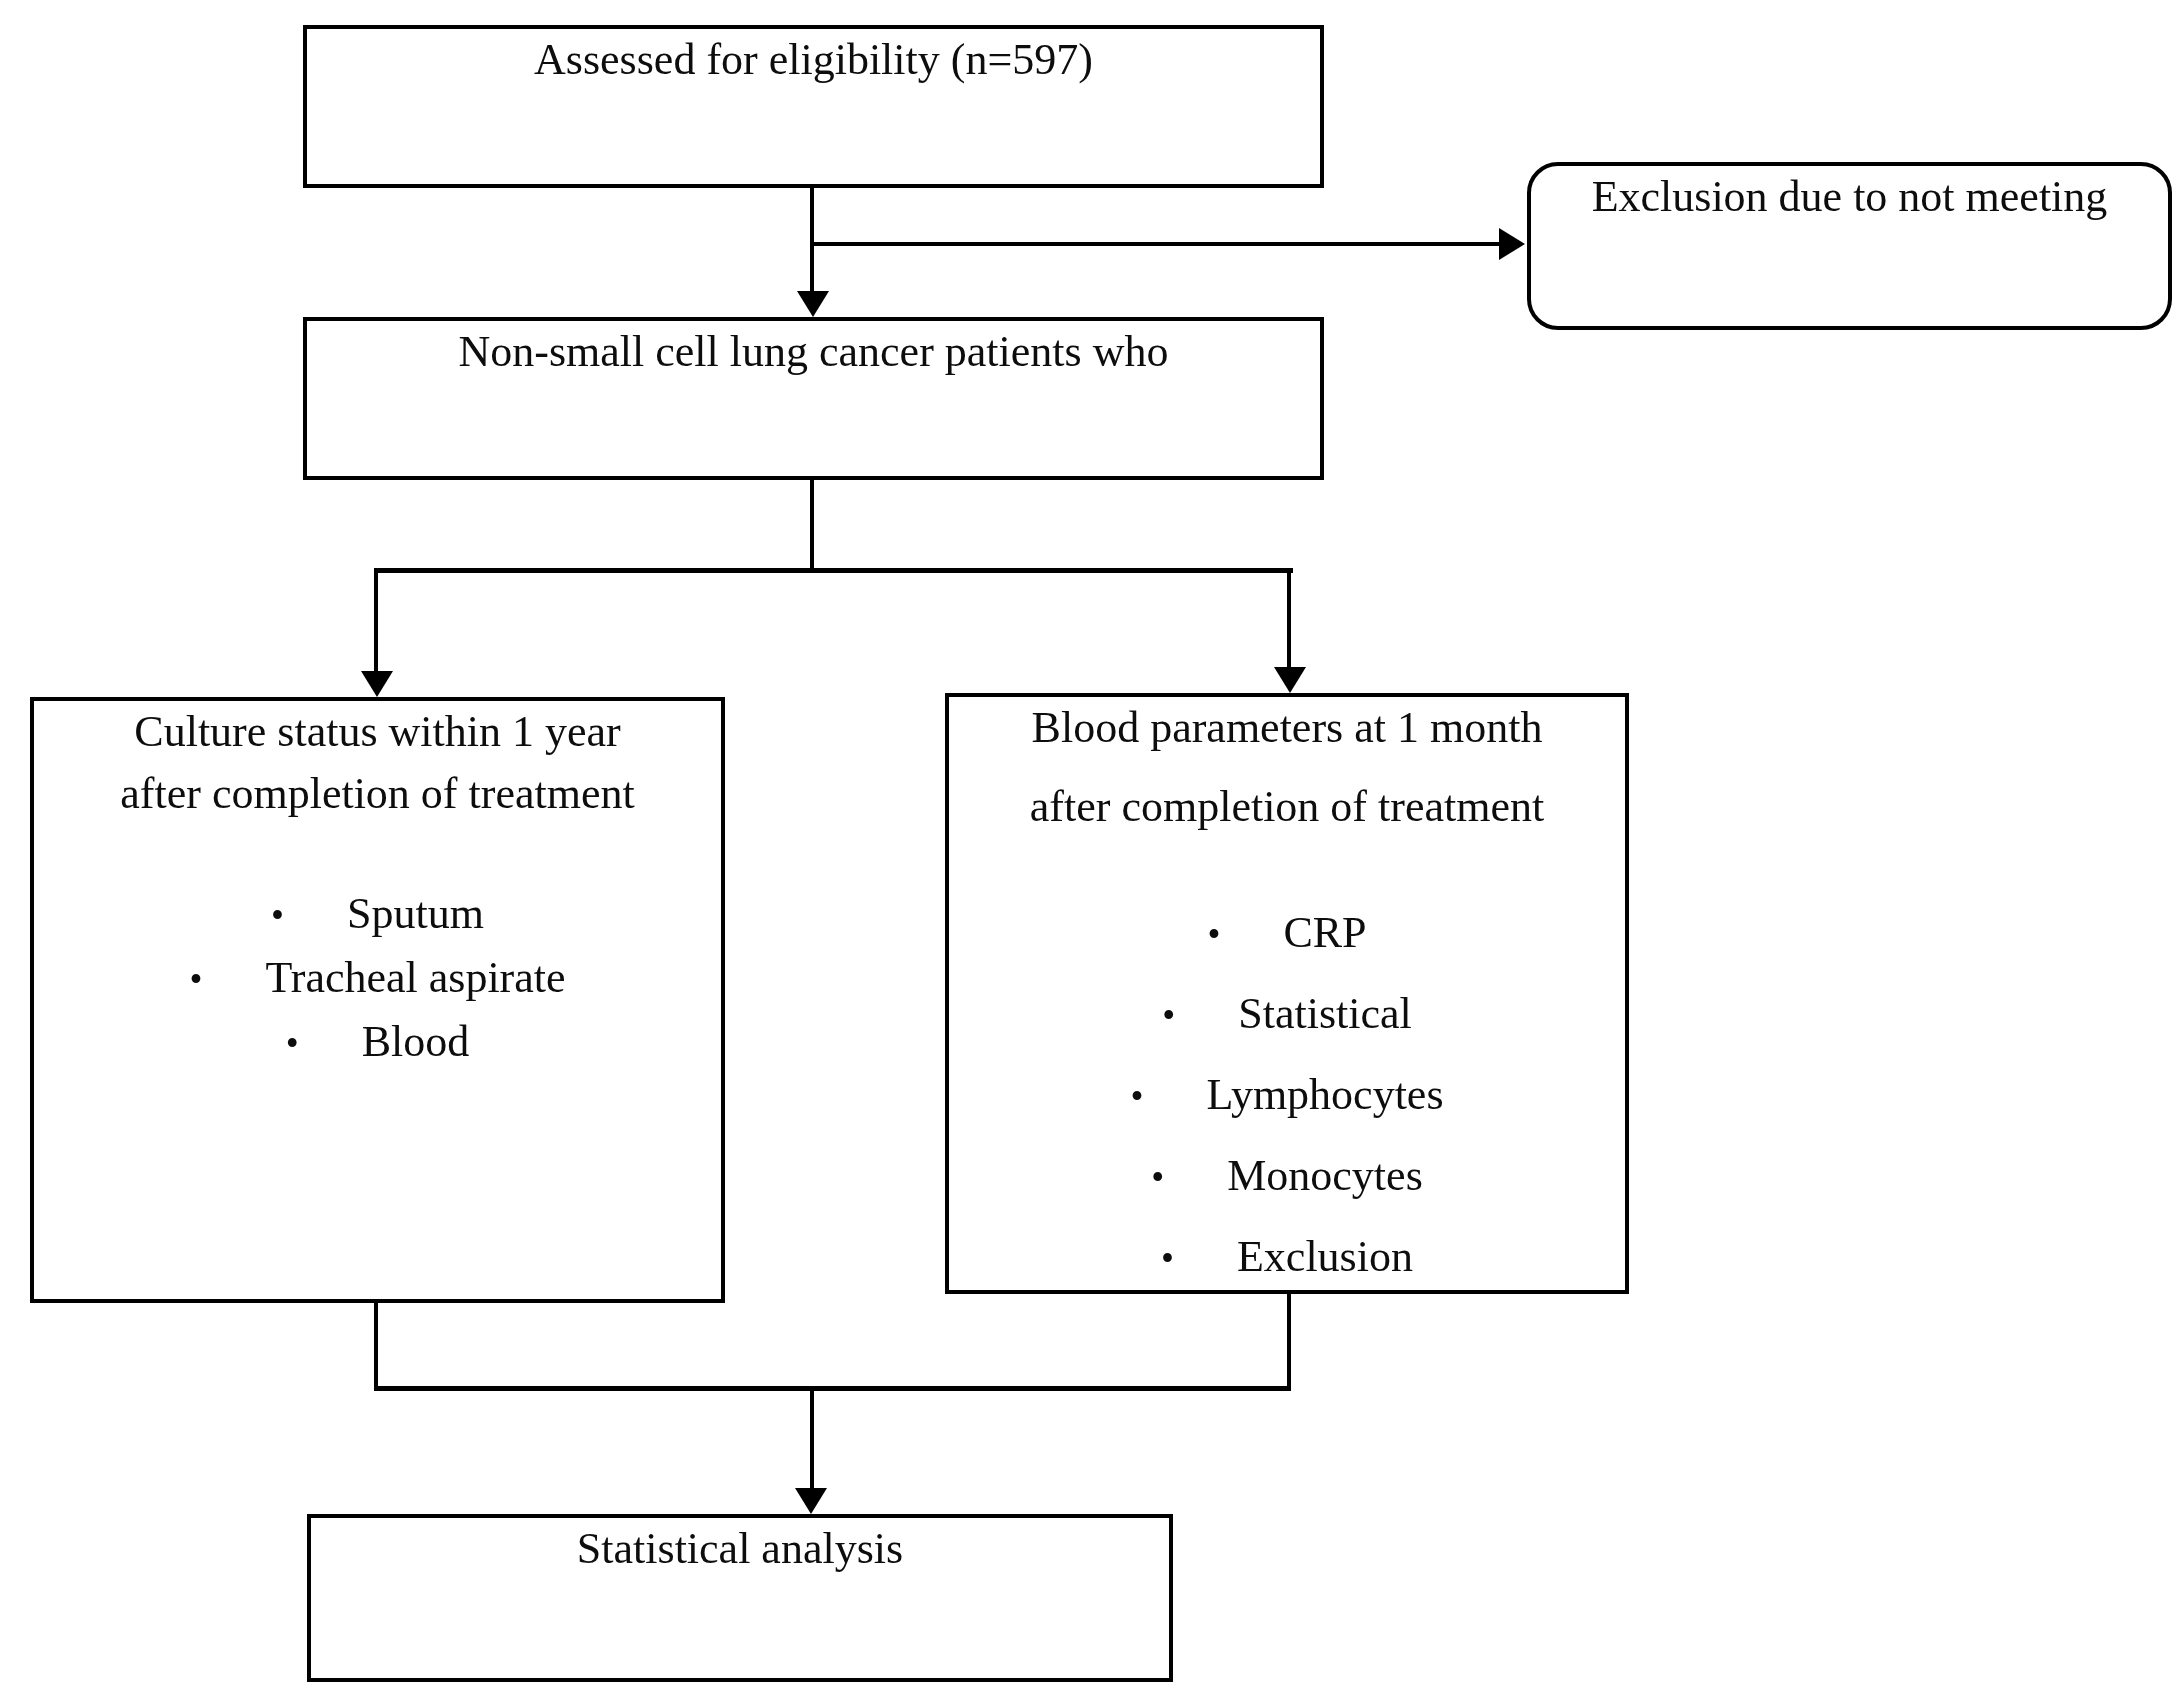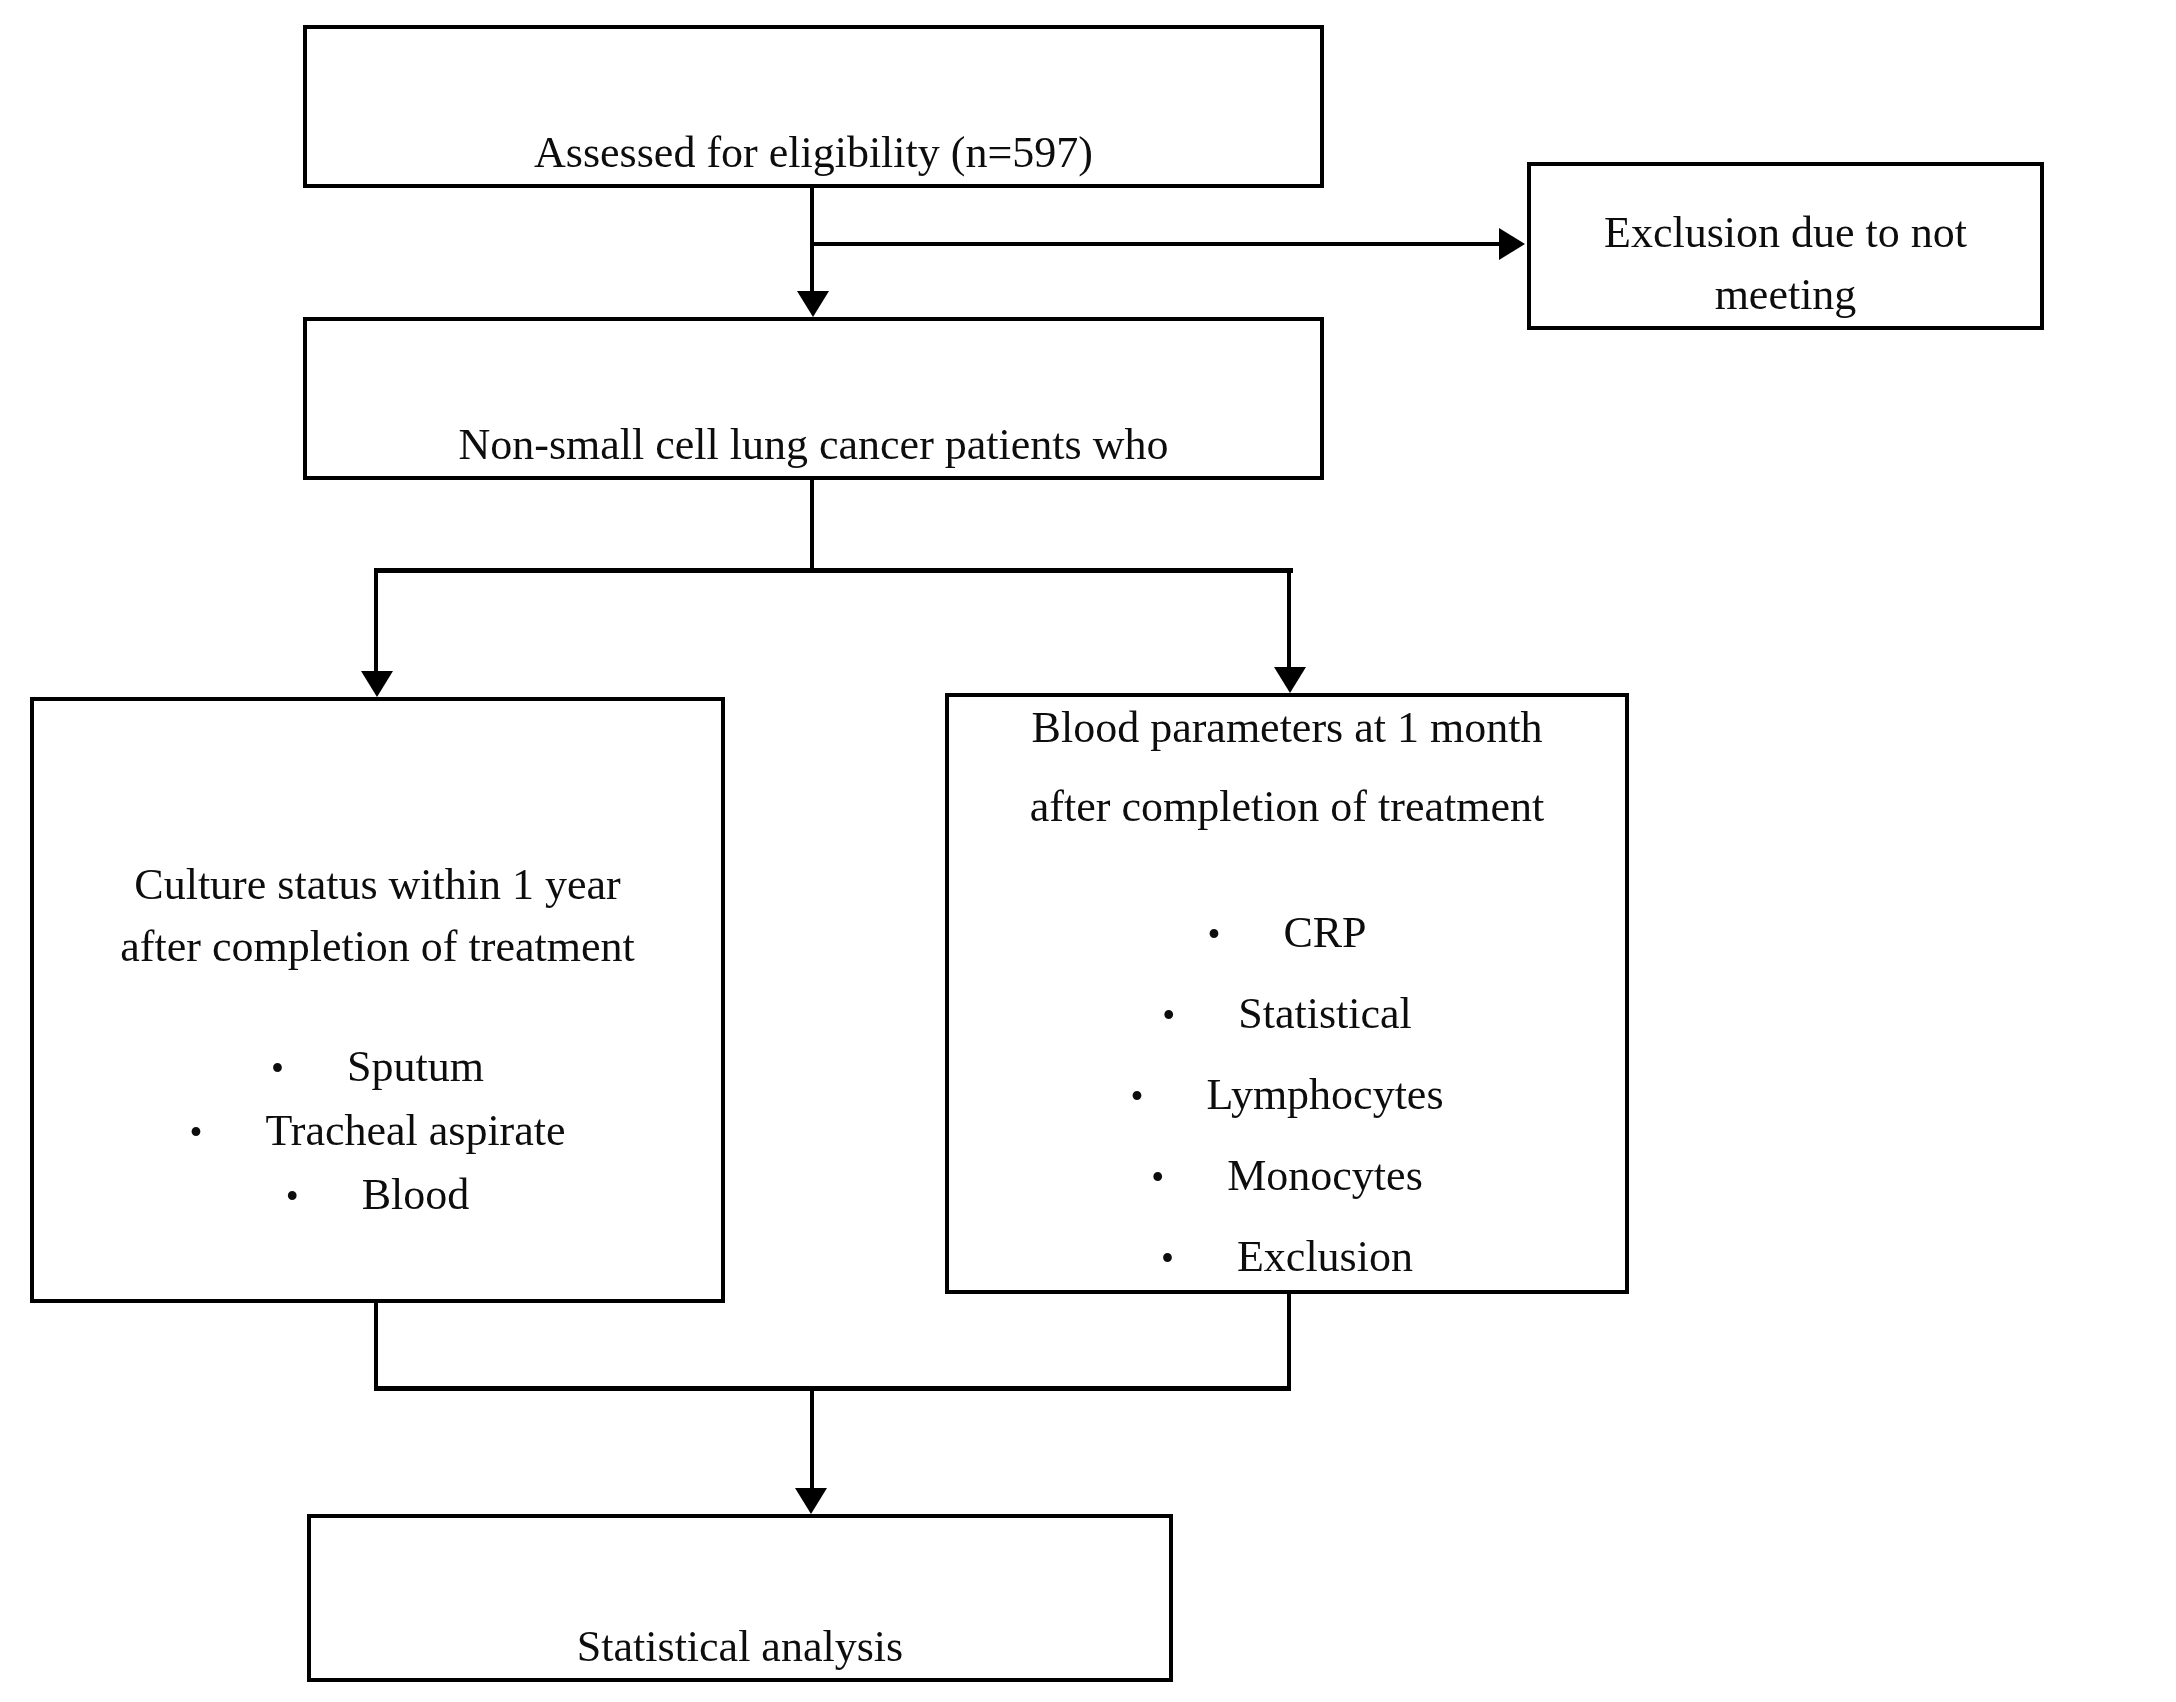--- a/index.html
+++ b/index.html
@@ -17,21 +17,21 @@
     overflow: hidden;
   }
   .box {
     position: absolute;
     box-sizing: border-box;
     border: 4.7px solid #000000;
     background: #ffffff;
     display: flex;
     flex-direction: column;
     align-items: center;
-    justify-content: flex-end;
+    justify-content: flex-start;
     text-align: center;
     font-size: 44px;
     line-height: 62px;
   }
   .box .title-line {
     display: block;
   }
   .bullet-row {
     display: flex;
     flex-direction: row;
@@ -62,21 +62,21 @@
     position: absolute;
     width: 0;
     height: 0;
     border-top: 16px solid transparent;
     border-bottom: 16px solid transparent;
     border-left: 26px solid #000000;
   }
 
   
   #box-assessed   { left: 303px;  top: 25px;   width: 1021px; height: 163px; }
-  #box-exclusion  { left: 1527px; top: 162px;  width: 517px;  height: 168px; }
+  #box-exclusion  { left: 1527px; top: 162px;  width: 645px;  height: 168px; border-radius: 31px; }
   #box-nsclc      { left: 303px;  top: 317px;  width: 1021px; height: 163px; }
   #box-culture    { left: 30px;   top: 697px;  width: 695px;  height: 606px; padding-bottom: 71px; }
   #box-blood      { left: 945px; top: 693px;  width: 684px;  height: 601px; gap: 17px; }
   #box-stats      { left: 307px;  top: 1514px; width: 866px; height: 168px; }
 
   
   #line-v1        { left: 810px;  top: 188px;  width: 3.7px;   height: 106px; }
   #arrow-v1       { left: 797px;  top: 291px; }
   #line-h1        { left: 812px;  top: 242px;  width: 689px; height: 3.7px; }
   #arrow-h1       { left: 1499px; top: 228px; }

